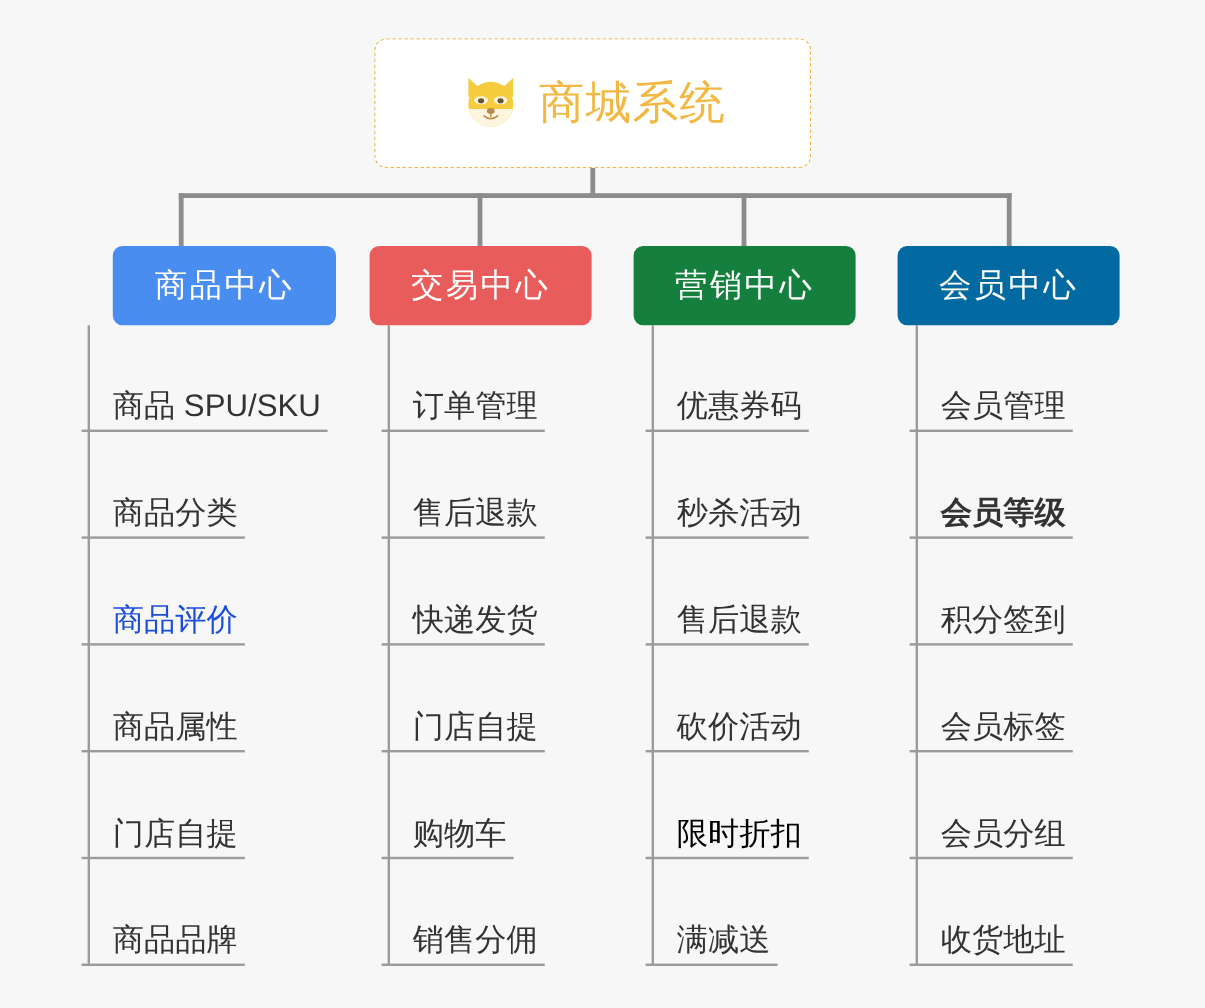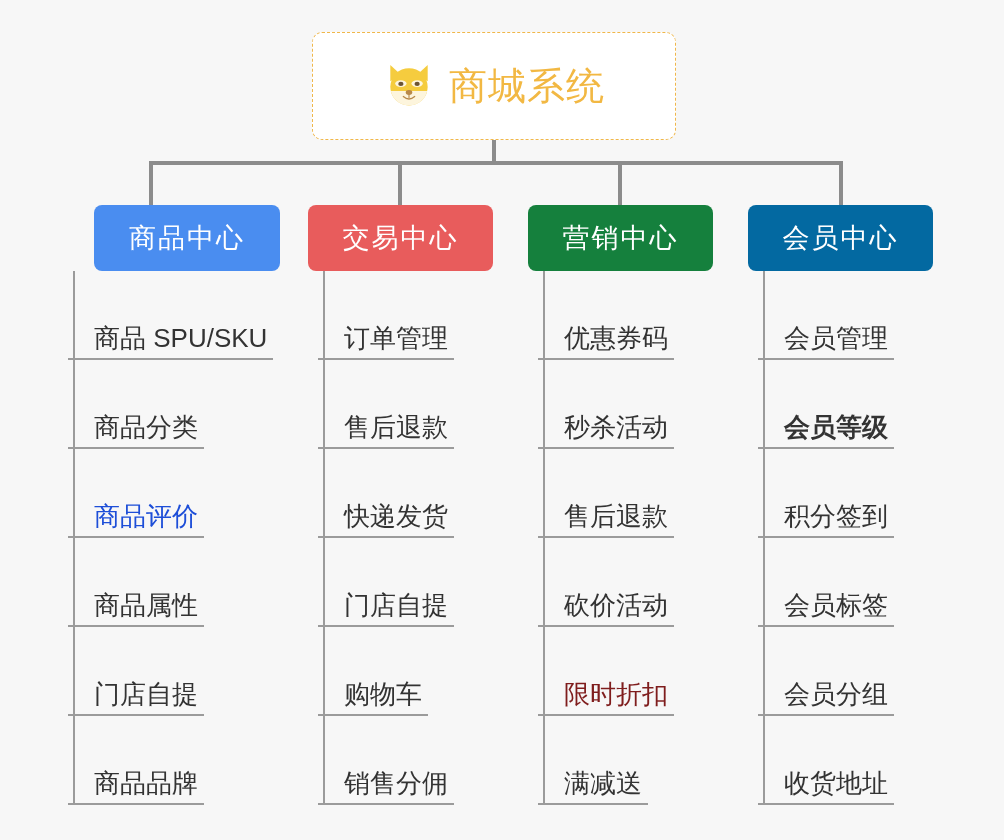--- a/index.html
+++ b/index.html
@@ -281,21 +281,21 @@
           </div>
         </div>
       <div class="leaf">
           <div class="leaf-inner">
             <span class="leaf-label" style="color: rgb(51, 51, 51);">砍价活动</span>
             <span class="leaf-underline" style="background: rgb(155, 155, 155);"></span>
           </div>
         </div>
       <div class="leaf">
           <div class="leaf-inner">
-            <span class="leaf-label" style="color: #7f1d1d;">限时折扣</span>
+            <span class="leaf-label" style="color: #000000;">限时折扣</span>
             <span class="leaf-underline" style="background: rgb(155, 155, 155);"></span>
           </div>
         </div>
       <div class="leaf">
           <div class="leaf-inner">
             <span class="leaf-label" style="color: rgb(51, 51, 51);">满减送</span>
             <span class="leaf-underline" style="background: rgb(155, 155, 155);"></span>
           </div>
         </div>
     </div>

